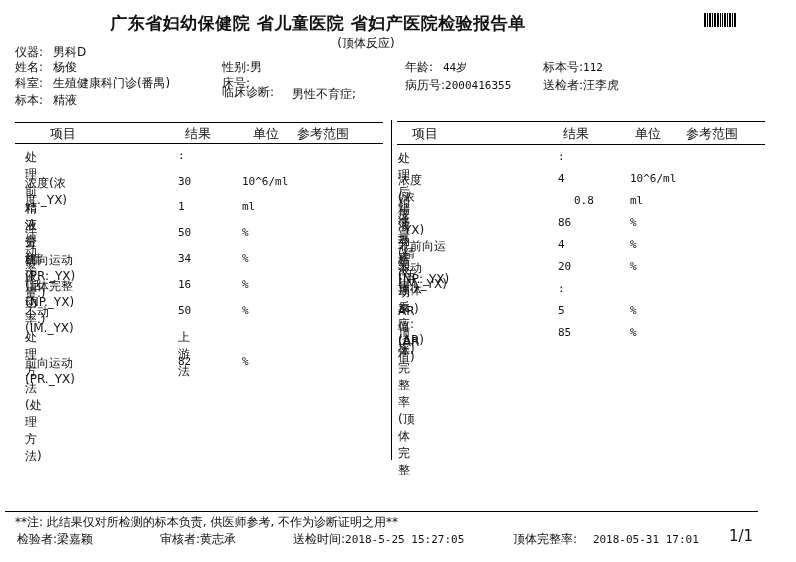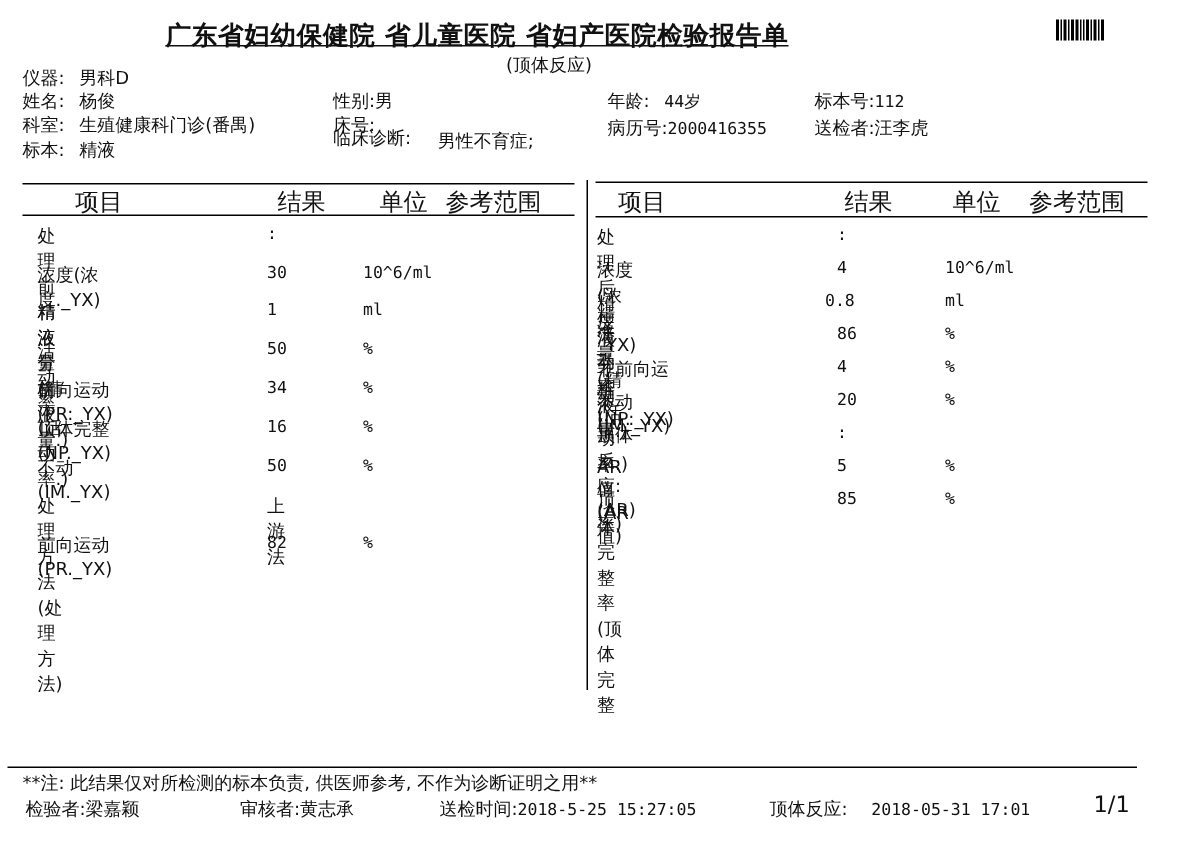--- a/index.html
+++ b/index.html
@@ -1,27 +1,27 @@
 <!DOCTYPE html>
 <html><head>
 <meta charset="utf-8">
 <style>
   html, body { margin: 0; padding: 0; background: #ffffff; }
   body { width: 796px; height: 562px; position: relative; overflow: hidden;
          font-family: "DejaVu Sans", "Liberation Sans", sans-serif; color: #111; font-size: 12px; }
   .abs { position: absolute; white-space: nowrap; }
-  .title { left: 0; width: 636px; top: 12px; text-align: center; font-size: 17px; font-weight: bold; letter-spacing: 0.5px; text-decoration: underline; }
+  .title { left: 0; width: 636px; top: 12px; text-align: center; font-size: 17px; font-weight: bold; letter-spacing: 0.5px; }
   .subtitle { left: 0; width: 732px; top: 35px; text-align: center; font-size: 12px; }
   .barcode { left: 704px; top: 13px; width: 36px; height: 14px; display: flex; gap: 1px; }
   .barcode span { display: block; background: #000; height: 14px; }
   .info { font-size: 12px; }
   .mono { font-family: "DejaVu Sans Mono", "Liberation Mono", monospace; font-size: 11px; }
   .hline { position: absolute; height: 1px; background: #000; }
   .vline { position: absolute; width: 1px; background: #000; }
-  .th { position: absolute; top: 125px; font-size: 16px; }
+  .th { position: absolute; top: 125px; font-size: 13px; }
   .row { position: absolute; font-size: 12px; }
   .row .item { position: absolute; left: 0; }
   .row .res { position: absolute; }
   .row .unit { position: absolute; }
   .footer-note { left: 15px; top: 514px; font-size: 12px; }
   .sig { top: 531px; font-size: 12px; }
   .page { top: 527px; left: 729px; font-size: 15px; }
 </style>
 </head>
 <body>
@@ -156,21 +156,21 @@
       <span class="res mono" style="left:160px">:</span>
       <span class="unit mono" style="left:232px"></span>
     </div>
   <div class="row" style="left:398px; top:172px;">
       <span class="item">浓度(浓度_YX)</span>
       <span class="res mono" style="left:160px">4</span>
       <span class="unit mono" style="left:232px">10^6/ml</span>
     </div>
   <div class="row" style="left:398px; top:194px;">
       <span class="item">精液量(精液量:)</span>
-      <span class="res mono" style="left:152px">0.8</span>
+      <span class="res mono" style="left:176px">0.8</span>
       <span class="unit mono" style="left:232px">ml</span>
     </div>
   <div class="row" style="left:398px; top:216px;">
       <span class="item">活动率(活动率:)</span>
       <span class="res mono" style="left:160px">86</span>
       <span class="unit mono" style="left:232px">%</span>
     </div>
   <div class="row" style="left:398px; top:238px;">
       <span class="item">非前向运动(NP:_YX)</span>
       <span class="res mono" style="left:160px">4</span>
@@ -205,16 +205,16 @@
 <div class="abs sig" style="left:17px;">
   <span>检验者:</span><span>梁嘉颖</span>
 </div>
 <div class="abs sig" style="left:160px;">
   <span>审核者:</span><span>黄志承</span>
 </div>
 <div class="abs sig" style="left:293px;">
   <span>送检时间:</span><span class="mono">2018-5-25 15:27:05</span>
 </div>
 <div class="abs sig" style="left:513px;">
-  <span>顶体反应:</span>
+  <span>顶体完整率:</span>
   <span style="margin-left:12px" class="mono">2018-05-31 17:01</span>
 </div>
 <div class="abs page">1/1</div>
 
 </body></html>

